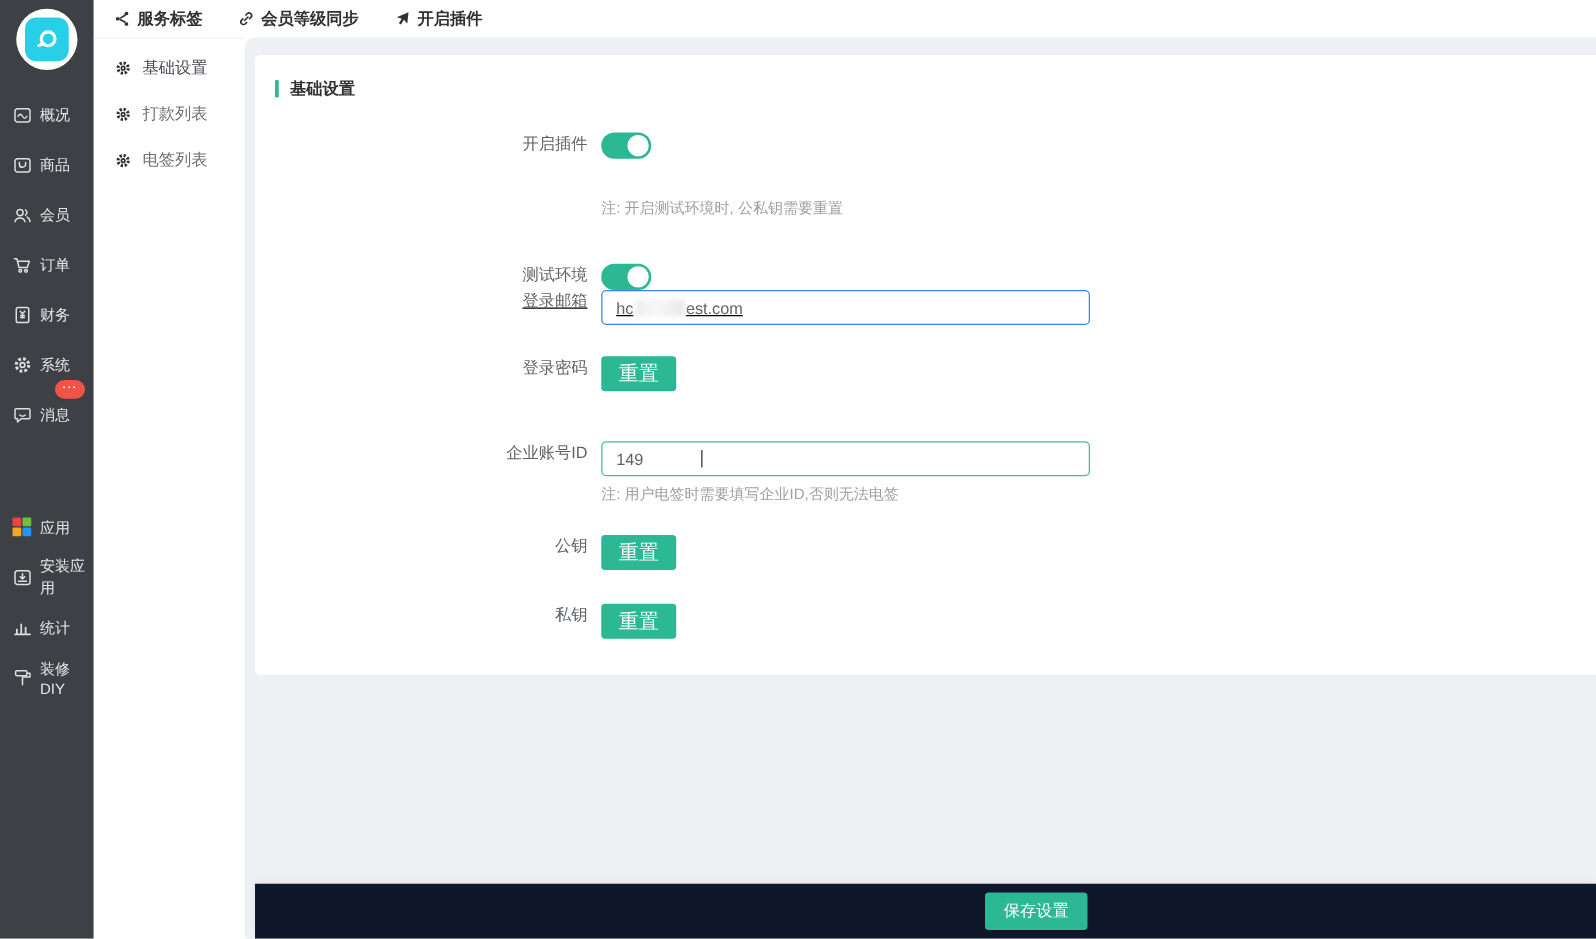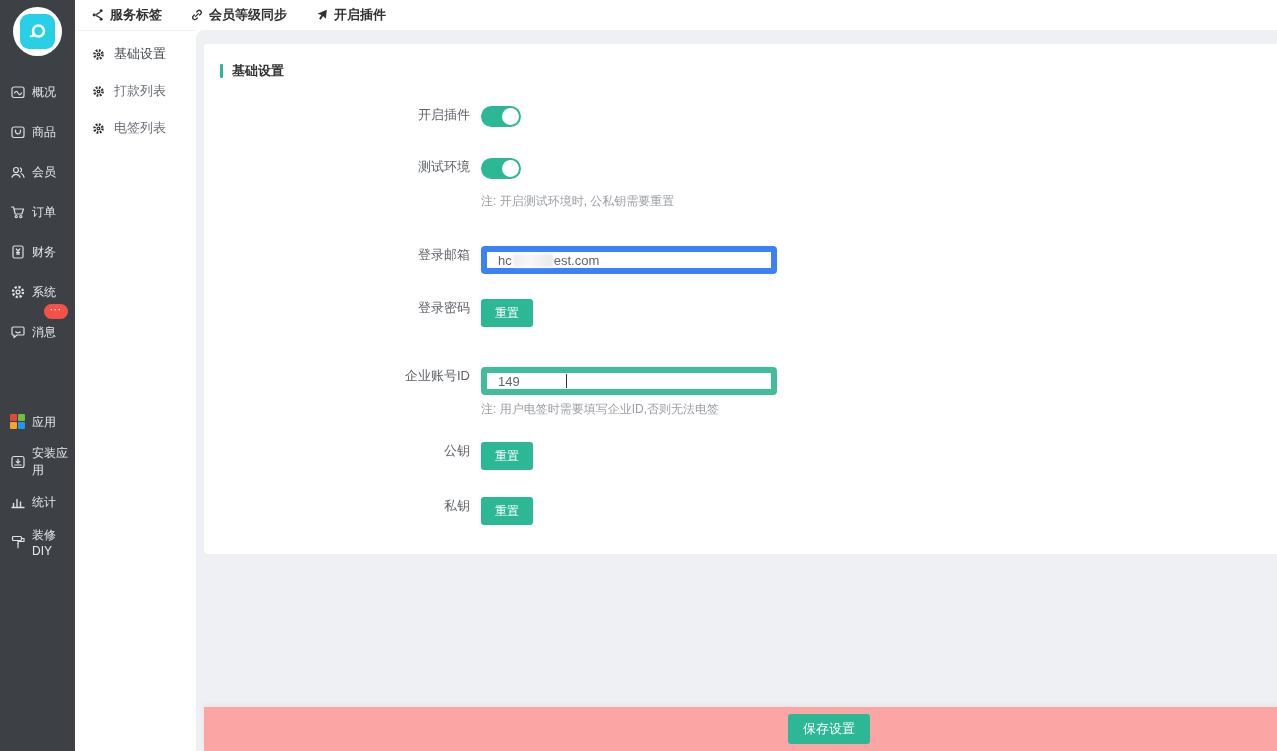--- a/index.html
+++ b/index.html
@@ -42,36 +42,36 @@
   .accent-bar { width:3px; height:14px; background:#2cb795; border-radius:1px; margin-right:9px; }
   .card-title { font-size:13px; font-weight:bold; color:#303133; }
 
   .row { display:flex; align-items:flex-start; }
   .row .lbl { width:250px; text-align:right; font-size:13px; color:#5f6368; flex:0 0 250px; }
   .row .ctrl { margin-left:11px; display:flex; align-items:center; }
   .mb-toggle1 { margin-bottom:31px; }
   .note-row { margin-top:14px; margin-bottom:36px; }
   .note-row2 { margin-top:6px; margin-bottom:24px; }
   .note-text { font-size:12px; color:#9b9ea3; }
-  .mb-email { margin-bottom:25px; }
+  .mb-email { margin-bottom:25px;text-decoration:underline; }
   .mb-pwd { margin-bottom:40px; }
   .mb-pub { margin-bottom:27px; }
 
   .toggle { width:40px; height:21px; border-radius:11px; background:#2cb795; position:relative; cursor:pointer; }
   .toggle .knob { position:absolute; right:2px; top:2px; width:17px; height:17px; border-radius:50%; background:#fff; }
 
-  .input-box { width:296px; height:28px; border:6px solid #3b82f6; border-radius:4px; background:#fff; display:flex; align-items:center; padding-left:11px; font-size:13px; color:#606266; cursor:text; }
+  .input-box { width:391px; height:28px; border:1px solid #3b82f6; border-radius:4px; background:#fff; display:flex; align-items:center; padding-left:11px; font-size:13px; color:#606266; cursor:text; }
   .input-box.focused { border-color:#40bd9c;gap:45px; }
   .redact { display:inline-block; width:40px; height:13px; margin:0 1px; background:linear-gradient(90deg,#ededed,#f7f7f7 40%,#e9e9e9); border-radius:2px; filter:blur(1.5px); }
   .caret { display:inline-block; width:1px; height:14px; background:#303133; margin-left:1px; }
 
-  .btn-reset { height:28px; padding:0 14px; background:#2cb795; color:#fff; border:none; border-radius:3px; font-size:12px; cursor:pointer; font-family:inherit; }
+  .btn-reset { height:28px; padding:0 14px; background:#2cb795; color:#fff; border:none; border-radius:3px; font-size:16px; cursor:pointer; font-family:inherit; }
 
   .spacer { flex:1; }
-  .footer-bar { background:#fca5a5; height:44px; margin-top:0; box-shadow:0 -2px 6px rgba(0,0,0,0.05); display:flex; align-items:flex-start; padding-top:7px; padding-left:584px; }
+  .footer-bar { background:#0f172a; height:44px; margin-top:0; box-shadow:0 -2px 6px rgba(0,0,0,0.05); display:flex; align-items:flex-start; padding-top:7px; padding-left:584px; }
   .btn-save { height:30px; padding:0 15px; background:#2cb795; color:#fff; border:none; border-radius:3px; font-size:13px; cursor:pointer; font-family:inherit; }
 
   
   .apps-grid { width:15px; height:15px; display:grid; grid-template-columns:7px 7px; grid-template-rows:7px 7px; gap:1px; }
   .apps-grid i { display:block; border-radius:1px; }
 </style>
 </head>
 <body>
 
 <div class="app">
@@ -271,33 +271,33 @@
 
           <div class="row mb-toggle1">
             <span class="lbl">开启插件</span>
             <span class="ctrl">
               <span class="toggle" role="switch" aria-checked="true">
                   <span class="knob"></span>
                 </span>
             </span>
           </div>
 
+          <div class="row note-row">
+            <span class="lbl"></span>
+            <span class="ctrl">
+                <span class="note-text">注: 开启测试环境时, 公私钥需要重置</span>
+              </span>
+          </div>
           <div class="row">
             <span class="lbl">测试环境</span>
             <span class="ctrl">
               <span class="toggle" role="switch" aria-checked="true">
                   <span class="knob"></span>
                 </span>
             </span>
-          </div>
-          <div class="row note-row">
-            <span class="lbl"></span>
-            <span class="ctrl">
-                <span class="note-text">注: 开启测试环境时, 公私钥需要重置</span>
-              </span>
           </div>
 
           <div class="row mb-email">
             <span class="lbl">登录邮箱</span>
             <span class="ctrl">
               <span class="input-box">
                 <span>hc</span>
                   <span class="redact"></span>
                   <span>est.com</span>
               </span>

